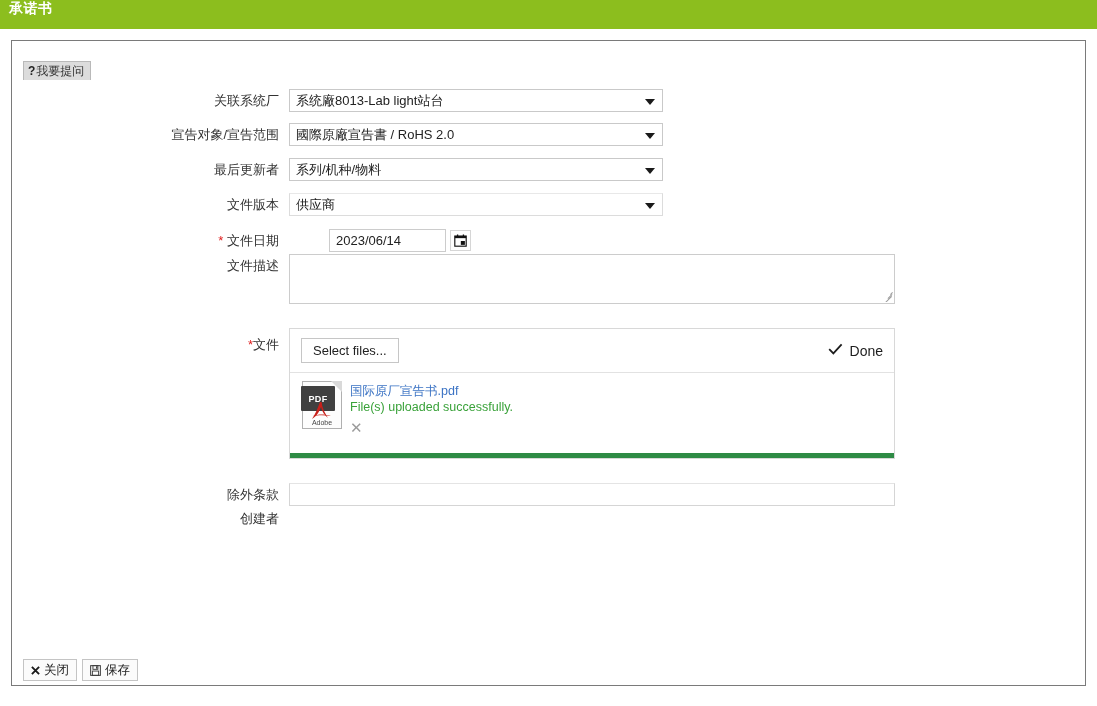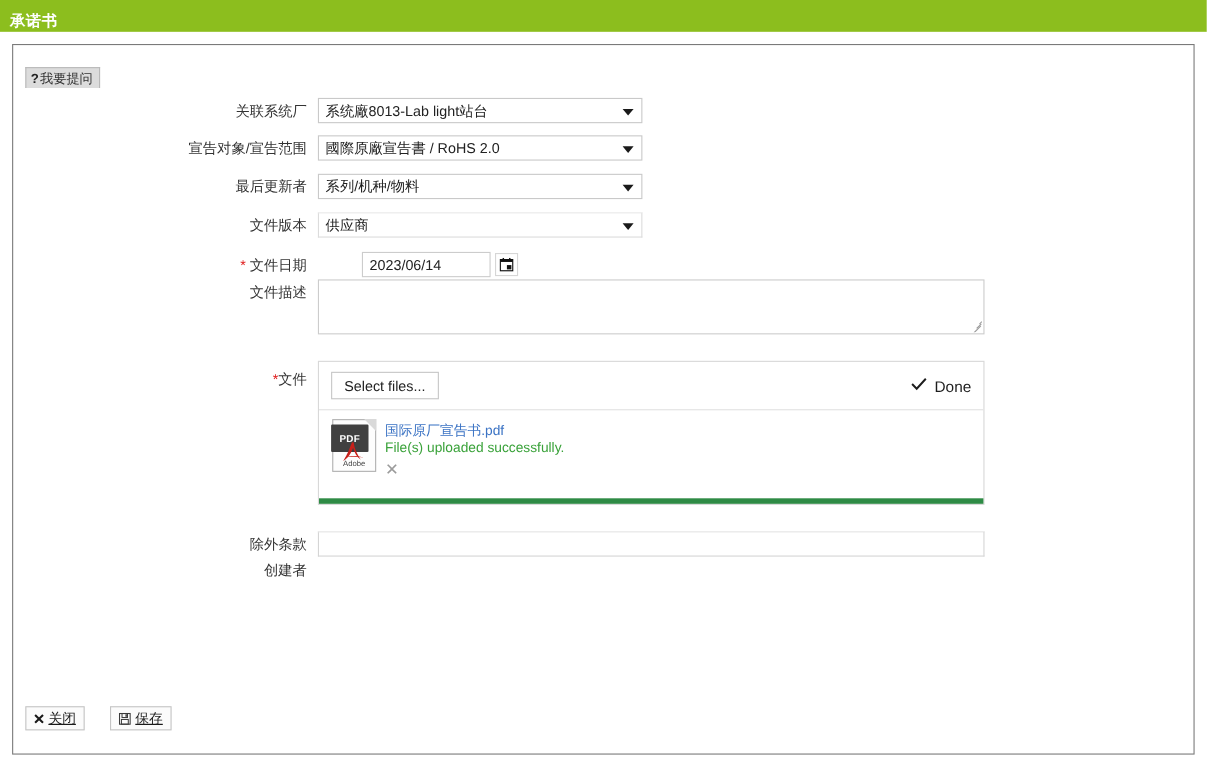--- a/index.html
+++ b/index.html
@@ -11,21 +11,21 @@
     overflow: hidden;
   }
 
   
   .header-bar {
     position: absolute;
     left: 0; top: 0;
     width: 1097px; height: 29px;
     background: #8cbe1e;
     display: flex;
-    align-items: flex-end;
+    align-items: flex-start;
   }
   .header-title {
     color: #ffffff;
     font-size: 14px;
     font-weight: bold;
     padding-left: 9px;
     letter-spacing: .5px;
   }
 
   
@@ -89,21 +89,21 @@
     line-height: 24px;
     white-space: nowrap;
     flex: 0 0 277px;
   }
   .req { color: #e02020; }
   .field-cell { flex: 1 1 auto; }
 
   
   .sel {
     position: relative;
-    width: 295px;
+    width: 374px;
     height: 23px;
     border: 1px solid #c9c9c9;
     background: #ffffff;
     display: flex;
     align-items: center;
     padding: 0 22px 0 6px;
     font-size: 13px;
     color: #222222;
     white-space: nowrap;
     overflow: hidden;
@@ -282,24 +282,23 @@
   .text-input {
     width: 606px; height: 23px;
     border: 1px solid #d5d5d5;
     border-top-color: #e4e4e4;
     background: #ffffff;
   }
 
   
   .footer {
     position: absolute;
-    left: 11px; bottom: 21px;
-    display: flex;
-    gap: 23px;
-    text-decoration: underline;
+    left: 11px; bottom: 4px;
+    display: flex;
+    gap: 5px;
   }
   .btn-foot {
     height: 22px;
     padding: 0 7px;
     border: 1px solid #c4c4c4;
     background: #fbfbfb;
     font-size: 12.5px;
     color: #222222;
     display: flex;
     align-items: center;

